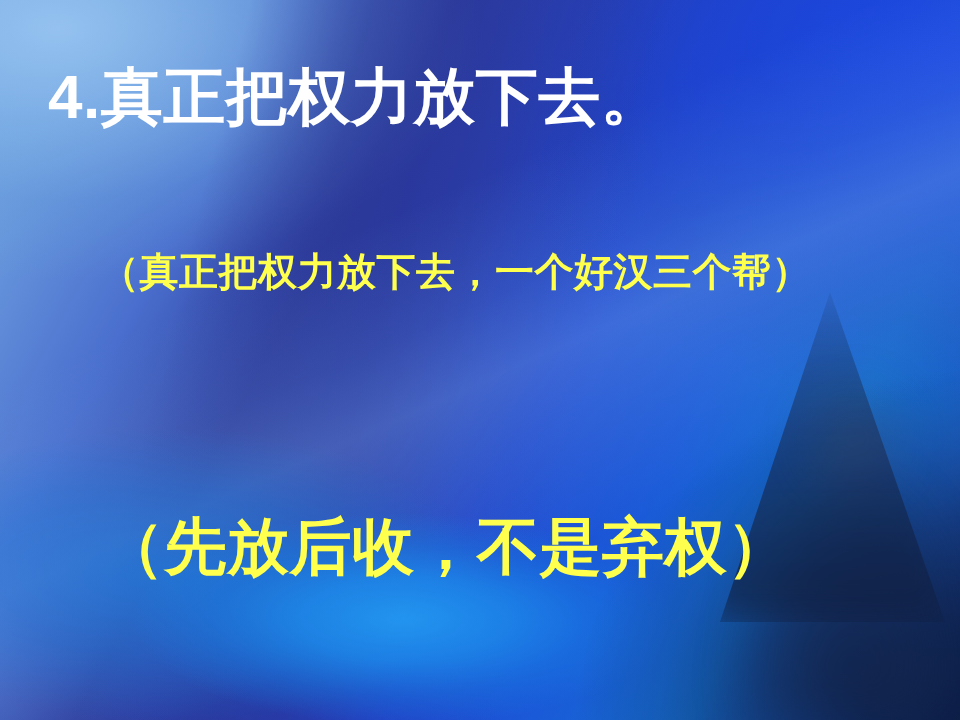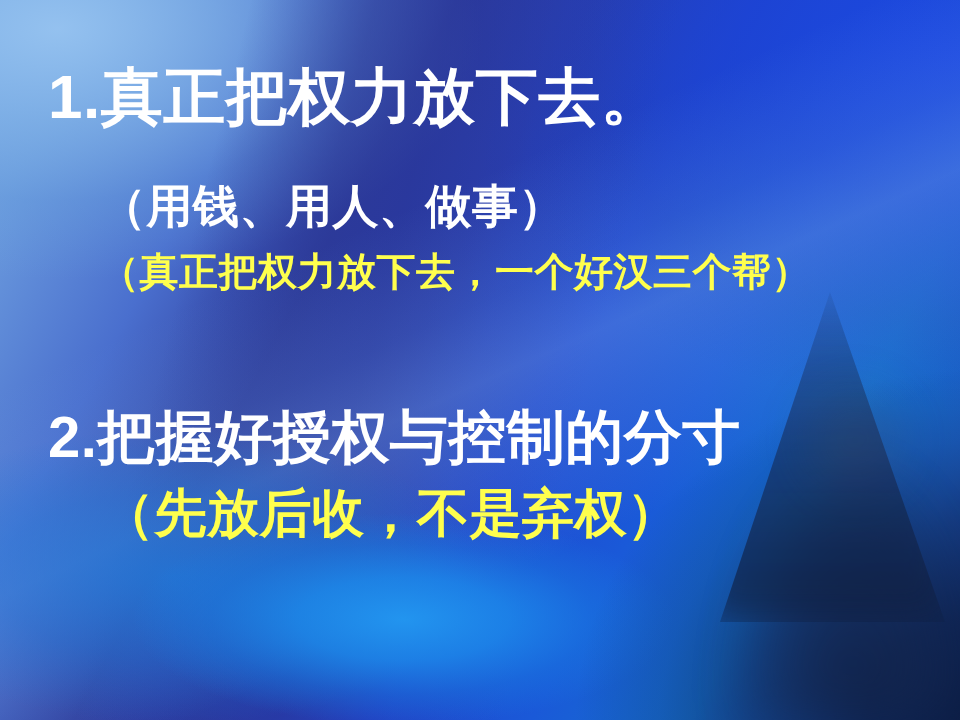--- a/index.html
+++ b/index.html
@@ -151,40 +151,38 @@
     font-weight: bold;
     letter-spacing: 0.5px;
   }
   .white { color: #ffffff; }
   .yellow { color: #ffff4d; }
 
   #line-1 { left: 48px;  top: 66px;  font-size: 62px; }
   #line-2 { left: 100px; top: 183px; font-size: 46px; }
   #line-3 { left: 100px; top: 252px; font-size: 39px; }
   #line-4 { left: 48px;  top: 408px; font-size: 58px; }
-  #line-5 { left: 102px; top: 487px; font-size: 52px; }
+  #line-5 { left: 102px; top: 516px; font-size: 62px; }
 </style>
 </head>
 <body>
 
 <div id="slide">
 
   <div class="bg-layer" id="bg-base"></div>
   <div class="bg-layer" id="bg-glow-topleft"></div>
   <div class="bg-layer" id="bg-glow-topright"></div>
   <div class="bg-layer" id="bg-band-indigo"></div>
   <div class="bg-layer" id="bg-sheen"></div>
   <div class="bg-layer" id="bg-glow-cyan2"></div>
   <div class="bg-layer" id="bg-glow-cyan"></div>
   <div class="bg-layer" id="bg-dark-corner"></div>
   <div id="bg-spire"></div>
   <div id="bg-spire-cone"></div>
   <div id="bg-spire-warm"></div>
 
   <div id="content">
-    <div class="line white" id="line-1">1.真正把权力放下去。</div>
-    <div class="line white" id="line-2">（用钱、用人、做事）</div>
+    <div class="line white" id="line-1">4.真正把权力放下去。</div>
     <div class="line yellow" id="line-3">（真正把权力放下去，一个好汉三个帮）</div>
-    <div class="line white" id="line-4">2.把握好授权与控制的分寸</div>
     <div class="line yellow" id="line-5">（先放后收，不是弃权）</div>
   </div>
 
 </div>
 
 </body></html>

